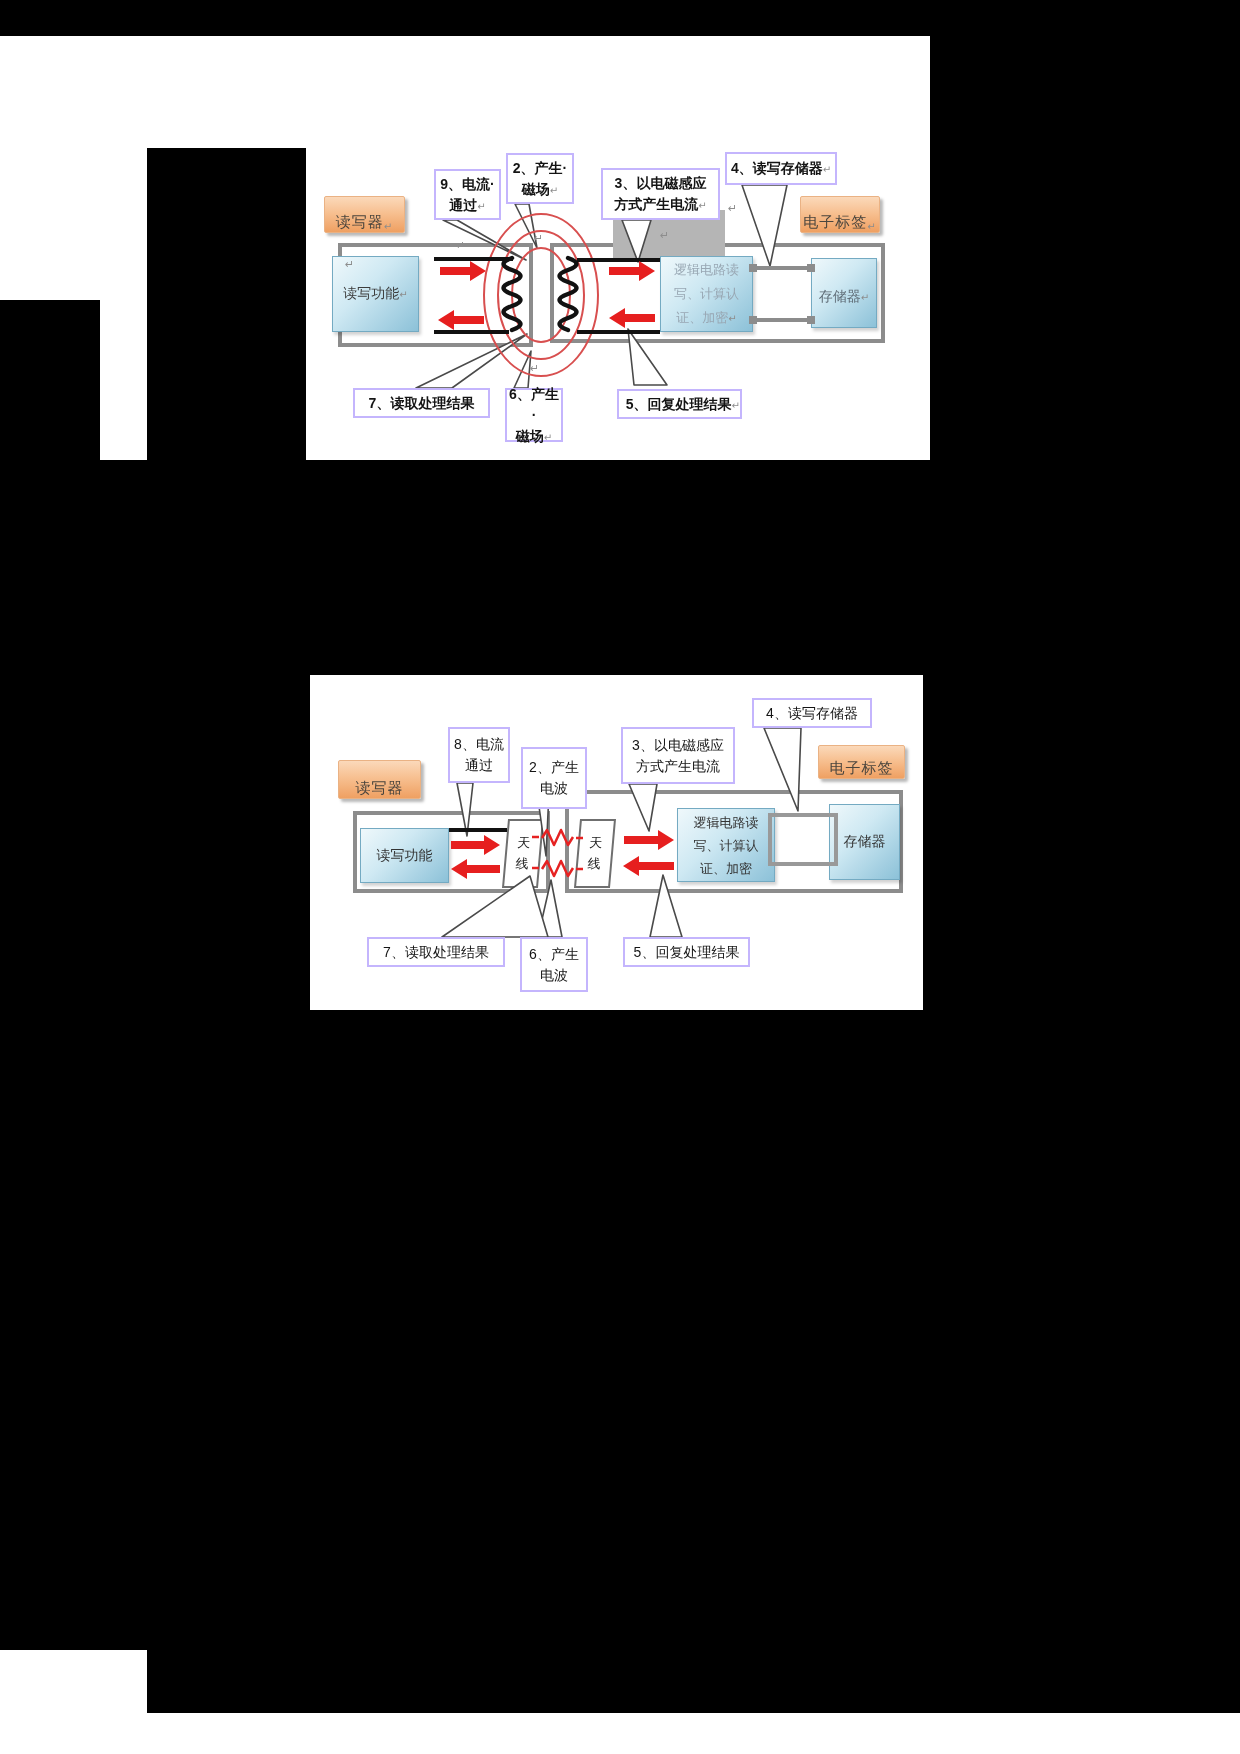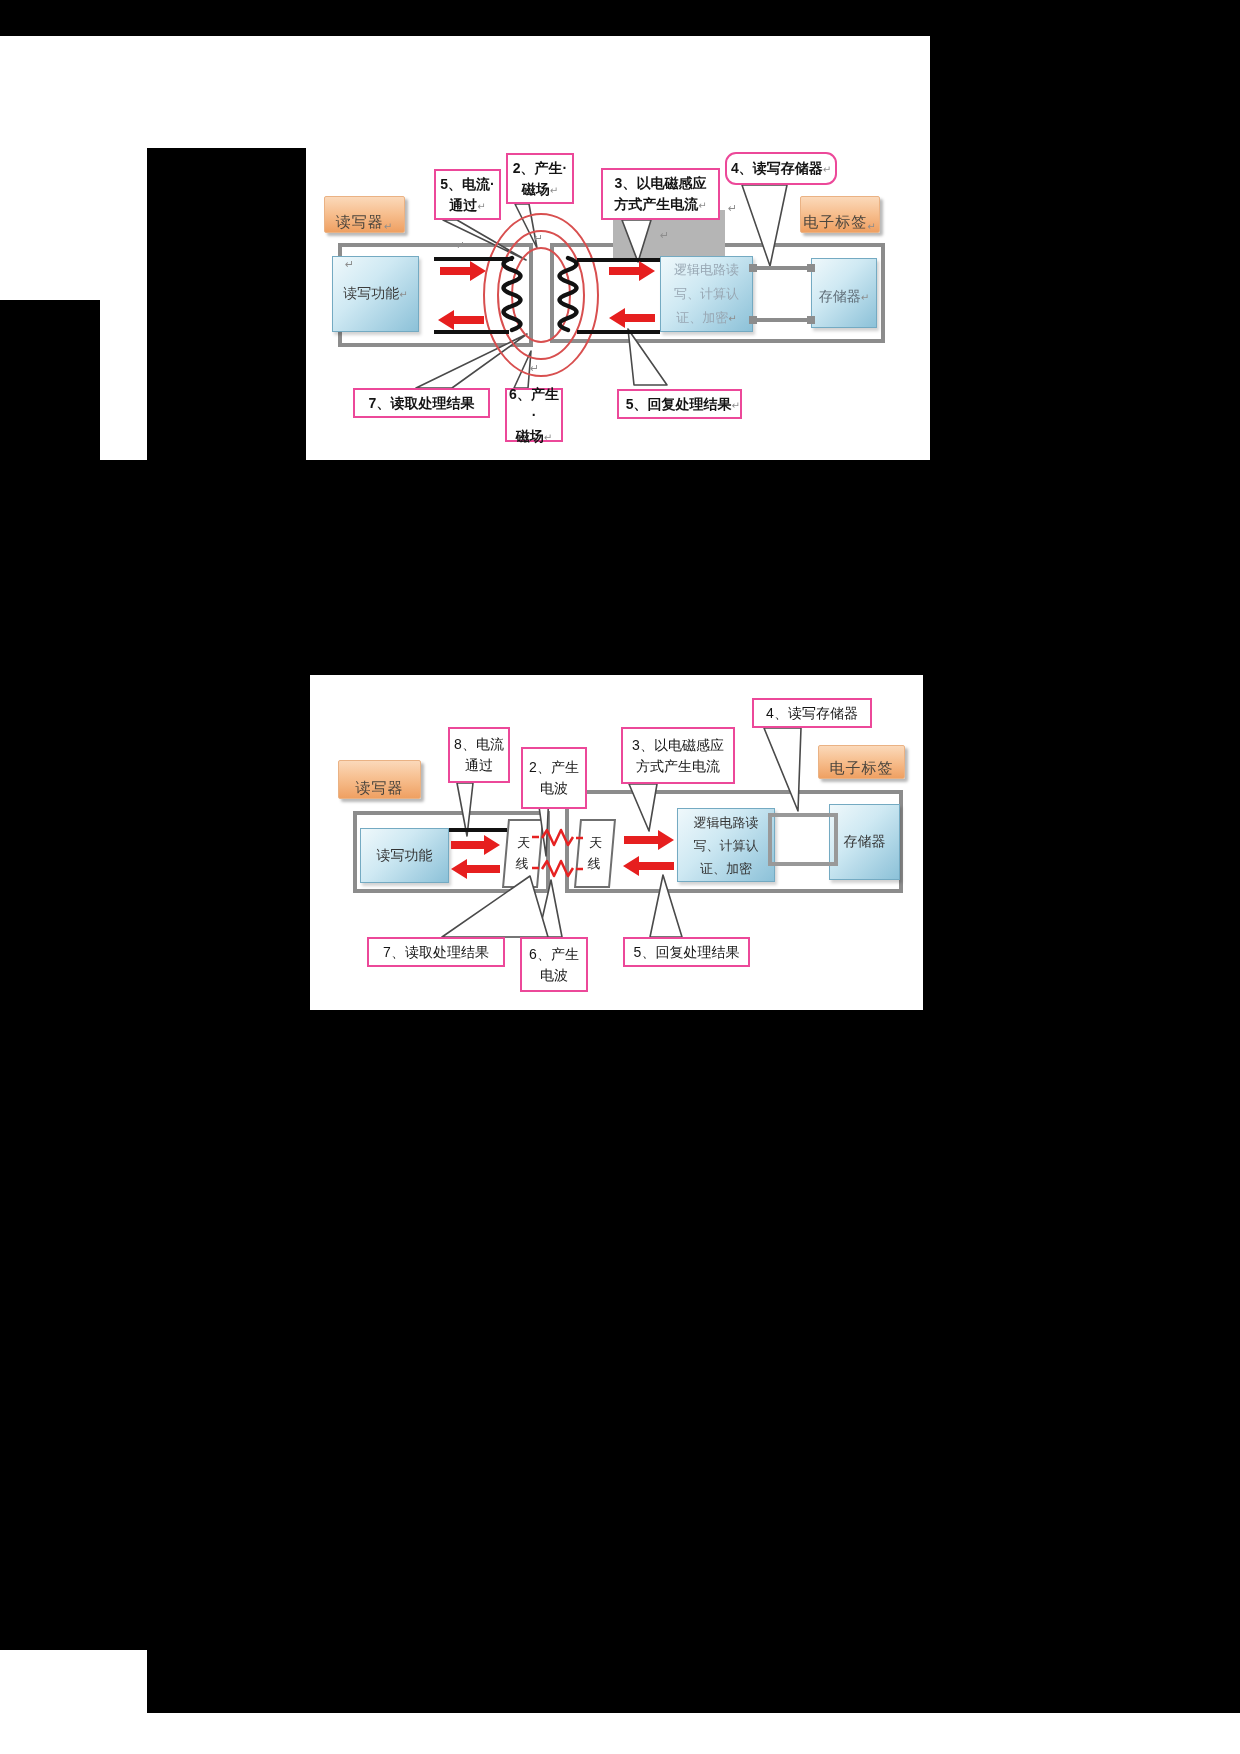--- a/index.html
+++ b/index.html
@@ -6,21 +6,21 @@
   .page{position:relative;width:1240px;height:1754px;background:#000;overflow:hidden;
         font-family:"Liberation Sans","DejaVu Sans",sans-serif;}
   .fig{position:absolute;background:#fff;}
   .artifact-black{position:absolute;background:#000;}
   .artifact-gray{position:absolute;background:#b5b5b5;}
   .frame{position:absolute;border:4px solid #8c8c8c;}
   .orange-label{position:absolute;display:flex;align-items:flex-end;justify-content:center;
     background:linear-gradient(180deg,#fbd9ba 0%,#f7c091 45%,#efa062 100%);
     border:1px solid #eab284;border-radius:2px;box-shadow:3px 3px 3px rgba(0,0,0,.28);
     font-size:15px;color:#4a453d;letter-spacing:1px;}
-  .callout{position:absolute;background:#fff;border:2px solid #ec4899;color:#141414;
+  .callout{position:absolute;background:#fff;border:2px solid #c4b5fd;color:#141414;
     display:flex;flex-direction:column;align-items:center;justify-content:center;
     text-align:center;font-size:14px;line-height:1.5;}
   .b{font-weight:bold;}
   .bluebox{position:absolute;display:flex;flex-direction:column;align-items:center;justify-content:center;
     background:linear-gradient(135deg,#eff8fb 0%,#cfe9f3 40%,#8cc1d8 100%);
     border:1px solid #74aac2;box-shadow:2px 3px 3px rgba(0,0,0,.18);
     text-align:right;font-size:14px;color:#3d3d3d;}
   .washed{color:#98a7b3;}
   .mid{color:#5d6a74;margin-top:8px;}
   .dark{color:#333;}
@@ -107,32 +107,32 @@
     <div class="orange-label" style="left:324px;top:160px;width:79px;height:35px;">
       <span>读写器</span>
         <span class="pm">↵</span>
     </div>
     <div class="orange-label" style="left:800px;top:160px;width:78px;height:35px;">
       <span>电子标签</span>
         <span class="pm">↵</span>
     </div>
 
     <div class="callout b" style="left:434px;top:133px;width:63px;height:47px;">
-      <span>5、电流·</span>
+      <span>9、电流·</span>
       <span><span>通过</span><span class="pm">↵</span></span>
     </div>
     <div class="callout b" style="left:506px;top:117px;width:64px;height:47px;">
       <span>2、产生·</span>
       <span><span>磁场</span><span class="pm">↵</span></span>
     </div>
     <div class="callout b" style="left:601px;top:132px;width:115px;height:48px;">
       <span>3、以电磁感应</span>
       <span><span>方式产生电流</span><span class="pm">↵</span></span>
     </div>
-    <div class="callout b" style="left:725px;top:116px;width:108px;height:29px;border-radius:11px;">
+    <div class="callout b" style="left:725px;top:116px;width:108px;height:29px;">
       <span><span>4、读写存储器</span><span class="pm">↵</span></span>
     </div>
     <div class="callout b" style="left:617px;top:353px;width:121px;height:26px;align-items:flex-end;">
       <span><span>5、回复处理结果</span><span class="pm">↵</span></span>
     </div>
     <div class="callout b" style="left:505px;top:352px;width:54px;height:50px;">
       <span>6、产生·</span>
       <span><span>磁场</span><span class="pm">↵</span></span>
     </div>
     <div class="callout b" style="left:353px;top:352px;width:133px;height:26px;">

